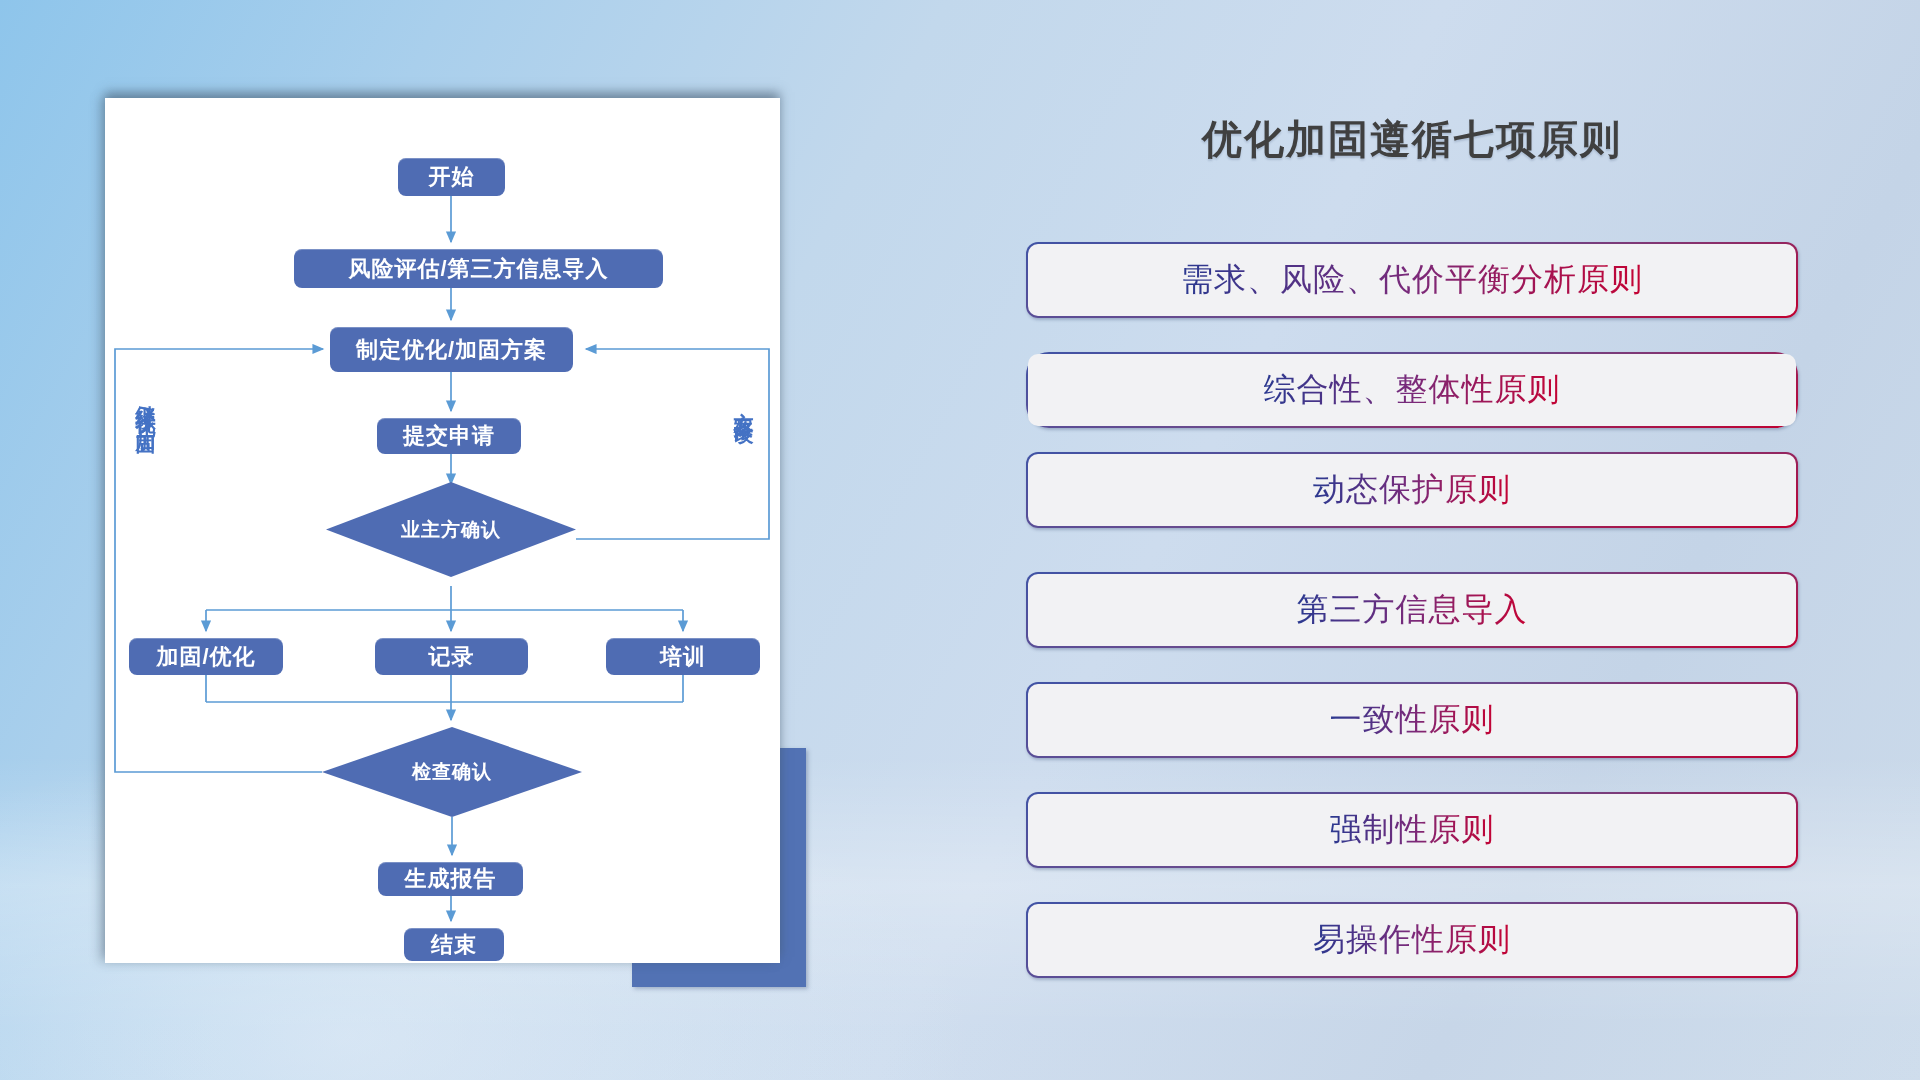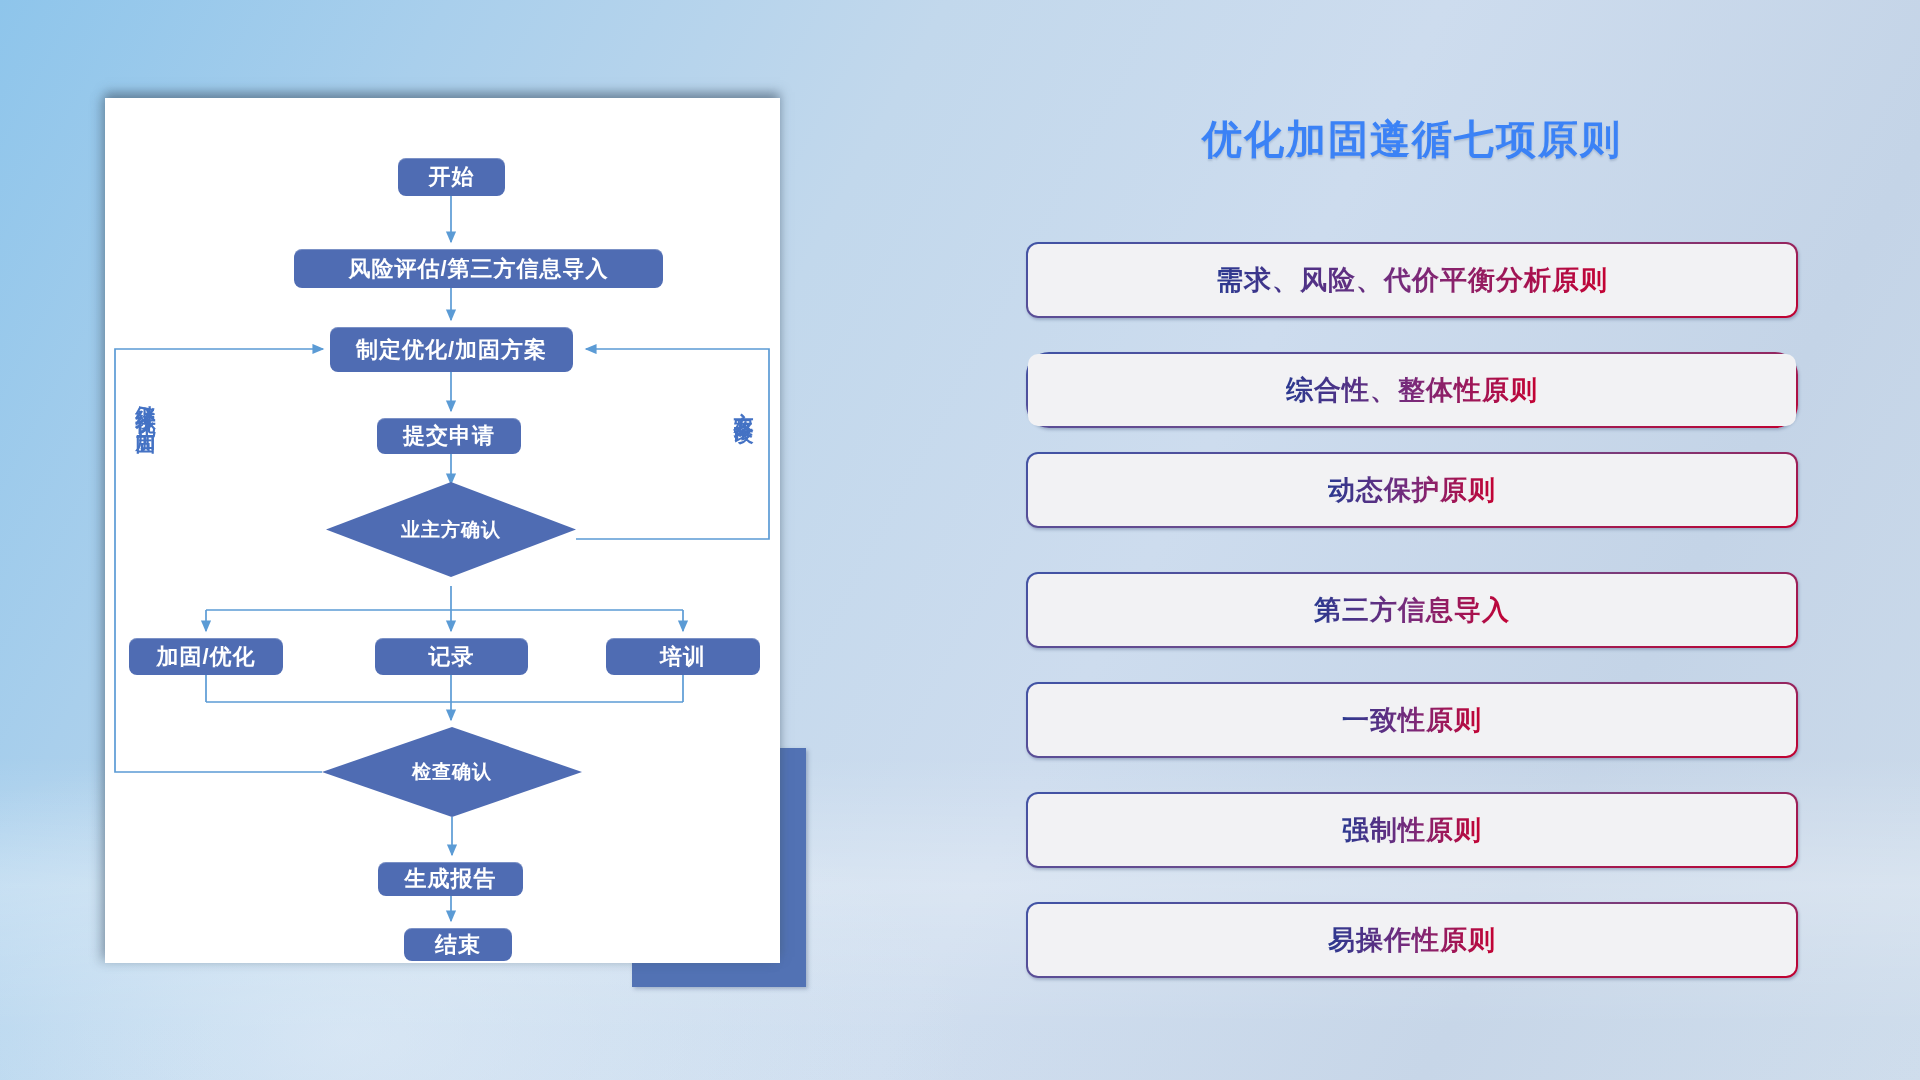--- a/index.html
+++ b/index.html
@@ -36,35 +36,35 @@
     position: absolute; display: flex; align-items: center; justify-content: center;
     background: #4f6cb3; color: #ffffff; font-weight: bold; font-size: 19px;
     clip-path: polygon(50% 0, 100% 50%, 50% 100%, 0 50%); letter-spacing: 1px;
   }
   .edge-label {
     position: absolute; writing-mode: vertical-rl; text-orientation: mixed;
     color: #4472c4; font-weight: bold; font-size: 20px; letter-spacing: 4px;
   }
   .main-title {
     position: absolute; left: 1026px; top: 112px; width: 772px;
-    text-align: center; font-size: 40px; font-weight: bold; color: #3b82f6;
+    text-align: center; font-size: 40px; font-weight: bold; color: #404040;
     letter-spacing: 2px; text-shadow: 0 2px 2px rgba(40,60,100,0.18);
   }
   .principle-box {
     position: absolute; left: 1026px; width: 772px; height: 76px;
     border-radius: 12px; padding: 2px;
     background: linear-gradient(165deg, #4053a5 0%, #6a4a8c 45%, #c00030 100%);
     box-shadow: 1px 2px 3px rgba(70,90,130,0.35);
   }
   .principle-inner {
     width: 100%; height: 100%; border-radius: 10px; background: #f2f2f4;
     display: flex; align-items: center; justify-content: center;
   }
   .principle-text {
-    font-size: 27px; font-weight: 700; letter-spacing: 1px;
+    font-size: 32px; font-weight: 400; letter-spacing: 1px;
     background: linear-gradient(90deg, #2b3990 0%, #7a2a7a 50%, #c40233 100%);
     -webkit-background-clip: text; background-clip: text;
     -webkit-text-fill-color: transparent; color: transparent;
   }
   .p0 { top: 242px; } .p1 { top: 352px; border-radius: 23px; } .p2 { top: 452px; }
   .p3 { top: 572px; } .p4 { top: 682px; } .p5 { top: 792px; } .p6 { top: 902px; }
 </style>
 </head>
 <body>
 
@@ -112,21 +112,21 @@
   <div class="node" style="left:24px; top:540px; width:154px; height:37px;">加固/优化</div>
 
   <div class="node" style="left:270px; top:540px; width:153px; height:37px;">记录</div>
 
   <div class="node" style="left:501px; top:540px; width:154px; height:37px;">培训</div>
 
   <div class="diamond" style="left:217px; top:629px; width:260px; height:90px;">检查确认</div>
 
   <div class="node" style="left:273px; top:764px; width:145px; height:34px;">生成报告</div>
 
-  <div class="node" style="left:299px; top:830px; width:108px; height:33px;font-family:Liberation Serif, serif;">结束</div>
+  <div class="node" style="left:299px; top:830px; width:100px; height:33px;font-family:Liberation Serif, serif;">结束</div>
 
   <div class="edge-label" style="left:28px; top:292px; height:260px;">继续优化/加固</div>
 
   <div class="edge-label" style="left:626px; top:298px; height:190px;">方案修改</div>
 </div>
 
 <h1 class="main-title">优化加固遵循七项原则</h1>
 
 <div class="principle-box p0">
   <div class="principle-inner">

